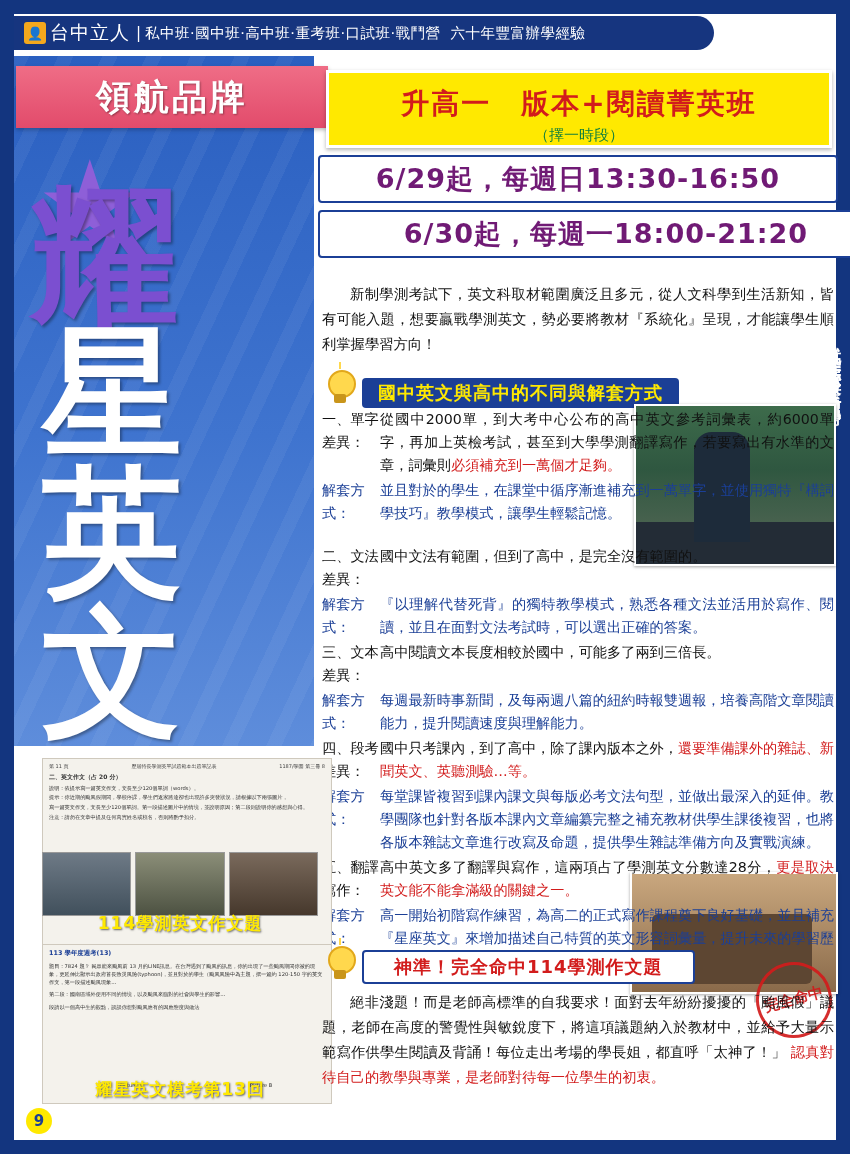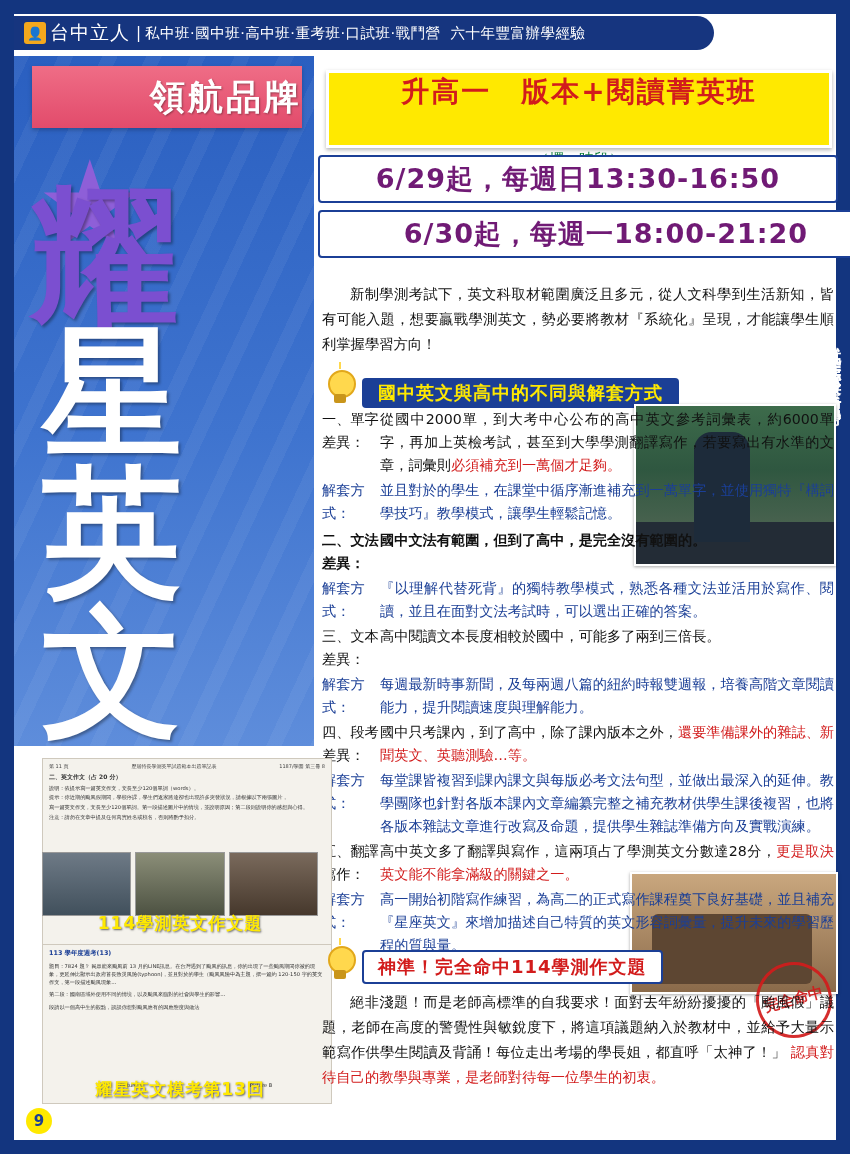--- a/index.html
+++ b/index.html
@@ -53,23 +53,23 @@
   .leftcol{
     position:absolute;left:14px;top:56px;width:300px;height:690px;
     background:linear-gradient(180deg,#2a5fc0 0%,#3f74cf 55%,#5e8ddb 100%);
   }
   .leftcol:before{
     content:"";position:absolute;left:0;top:0;width:300px;height:690px;
     background:
       repeating-linear-gradient(115deg, rgba(255,255,255,0.05) 0 14px, rgba(255,255,255,0) 14px 40px);
   }
   .pink-banner{
-    position:absolute;left:32px;top:66px;width:270px;height:62px;
+    position:absolute;left:16px;top:66px;width:312px;height:62px;
     background:linear-gradient(180deg,#ef6d86 0%,#e24b6b 100%);
-    display:flex;align-items:center;justify-content:flex-end;
+    display:flex;align-items:center;justify-content:center;
     box-shadow:0 2px 4px rgba(0,0,0,0.25);
   }
   .pink-banner span{
     color:#ffffff;font-size:35px;font-weight:bold;letter-spacing:3px;
     text-shadow:1px 1px 2px rgba(0,0,0,0.35);
   }
   .star-mark{
     position:absolute;left:36px;top:150px;width:140px;height:120px;
     color:#8e5fd8;font-size:120px;line-height:110px;font-weight:bold;
   }
@@ -87,23 +87,22 @@
     writing-mode:vertical-rl;text-orientation:upright;letter-spacing:4px;
     line-height:1.25;
   }
   .vt1{right:34px;top:180px;height:430px;}
   .vt2{right:6px;top:330px;height:370px;font-size:19px;}
 
   
   .yellowbox{
     position:absolute;left:326px;top:70px;width:500px;height:72px;
     background:#ffe900;border:3px solid #ffffff;
-    display:flex;flex-direction:column;align-items:center;justify-content:flex-start;
+    display:flex;flex-direction:column;align-items:center;justify-content:flex-end;
     box-shadow:0 2px 4px rgba(0,0,0,0.3);
-    gap:36px;
   }
   .yellowbox .l1{color:#d21c1c;font-size:28px;font-weight:bold;letter-spacing:2px;}
   .yellowbox .l2{color:#15803d;font-size:15px;margin-top:3px;}
   .sessionrow{
     position:absolute;left:318px;width:516px;height:44px;
     background:#ffffff;border:2px solid #1b3f96;border-radius:4px;
     display:flex;align-items:center;justify-content:center;
   }
   .sessionrow span{color:#701a75;font-size:27px;font-weight:bold;letter-spacing:1px;}
   .sr1{top:155px;}
@@ -217,21 +216,21 @@
     position:absolute;right:18px;top:962px;width:70px;height:70px;border-radius:50%;
     border:3px solid #d21c1c;color:#d21c1c;font-size:15px;font-weight:bold;
     display:flex;align-items:center;justify-content:center;text-align:center;
     transform:rotate(-15deg);line-height:1.05;opacity:0.92;
   }
 
   
   .sechdr2{position:absolute;left:322px;top:944px;}
   .hdrbar2{
     height:30px;background:#ffffff;border:2px solid #1b3f96;border-radius:4px;
-    display:flex;align-items:center;padding:0 14px;margin-left:4px;
+    display:flex;align-items:center;padding:0 30px;margin-left:4px;
   }
   .hdrbar2 span{color:#d21c1c;font-size:18px;font-weight:bold;letter-spacing:1px;}
   .btext{
     position:absolute;left:322px;top:990px;width:512px;
     font-size:14.3px;line-height:1.75;color:#111;text-align:justify;text-indent:28px;
   }
   .pagenum{
     position:absolute;left:26px;bottom:20px;width:26px;height:26px;border-radius:50%;
     background:#ffe900;color:#1b3f96;font-size:15px;font-weight:bold;
     display:flex;align-items:center;justify-content:center;
@@ -295,21 +294,21 @@
 
   <div class="clist">
     <div class="citem">
         <div class="cnum">一、單字差異：</div>
         <div class="cbody shrink"><span>從國中2000單，到大考中心公布的高中英文參考詞彙表，約6000單字，再加上英檢考試，甚至到大學學測翻譯寫作，若要寫出有水準的文章，詞彙則</span><span class="red">必須補充到一萬個才足夠。</span></div>
       </div>
     <div class="citem">
         <div class="cnum blue">解套方式：</div>
         <div class="cbody shrink blue">並且對於的學生，在課堂中循序漸進補充到一萬單字，並使用獨特『構詞學技巧』教學模式，讓學生輕鬆記憶。</div>
       </div>
-    <div class="citem" style="margin-top:4px;font-weight:bold;">
+    <div class="citem" style="margin-top:20px;">
         <div class="cnum">二、文法差異：</div>
         <div class="cbody">國中文法有範圍，但到了高中，是完全沒有範圍的。</div>
       </div>
     <div class="citem">
         <div class="cnum blue">解套方式：</div>
         <div class="cbody blue">『以理解代替死背』的獨特教學模式，熟悉各種文法並活用於寫作、閱讀，並且在面對文法考試時，可以選出正確的答案。</div>
       </div>
     <div class="citem">
         <div class="cnum">三、文本差異：</div>
         <div class="cbody">高中閱讀文本長度相較於國中，可能多了兩到三倍長。</div>

